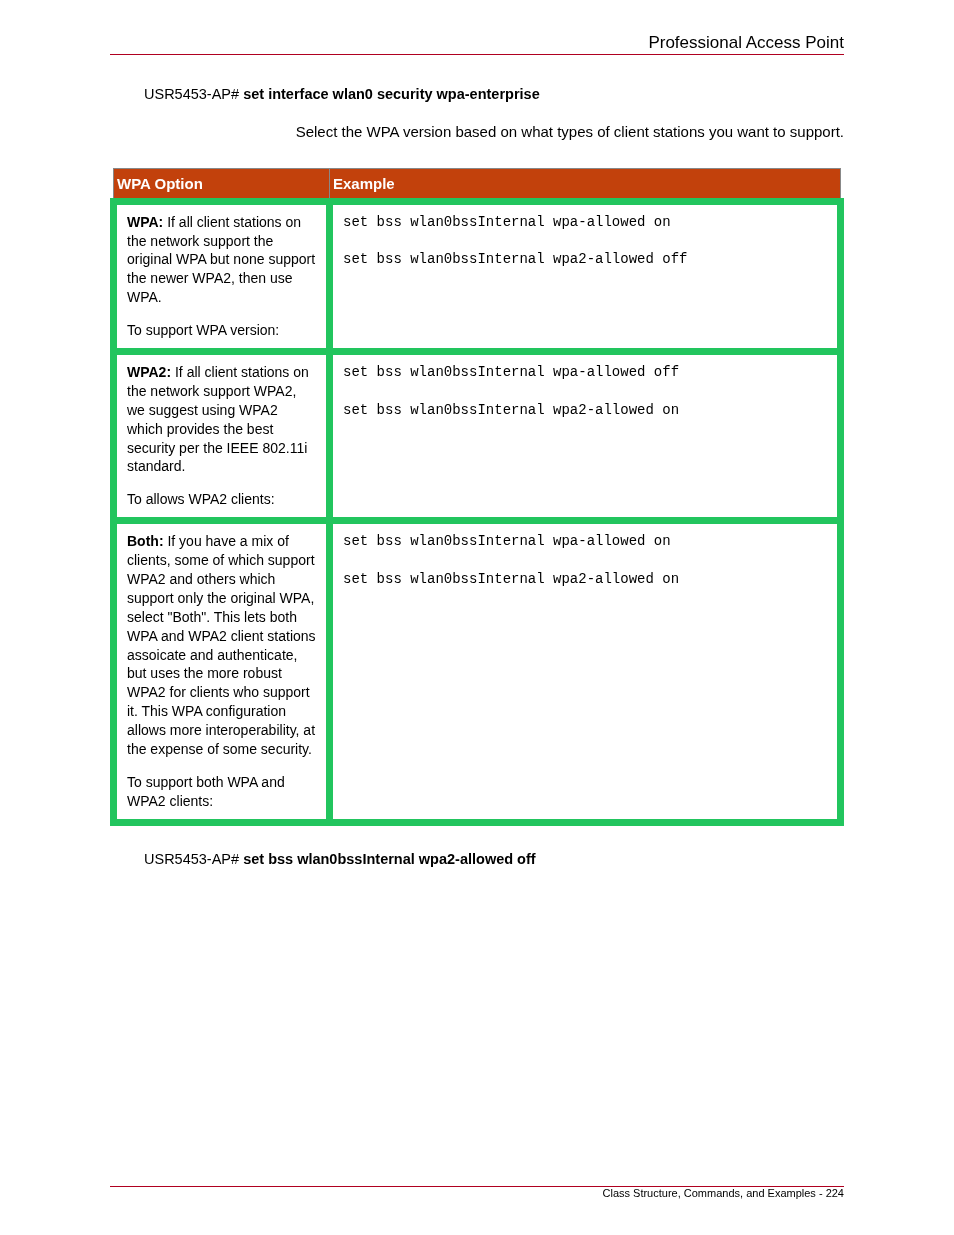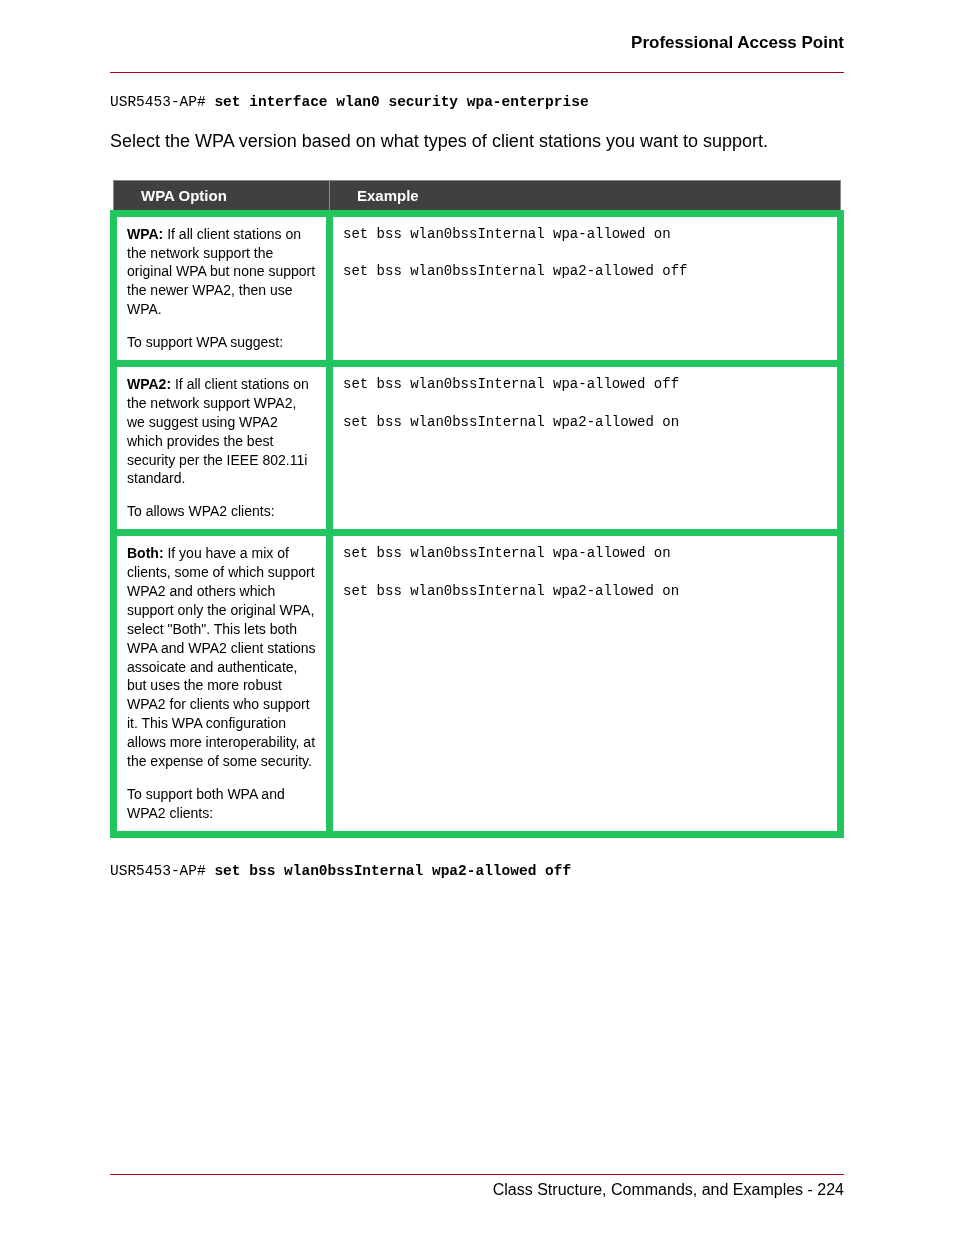--- a/index.html
+++ b/index.html
@@ -11,61 +11,62 @@
       position: relative;
       color: #000;
     }
     .page {
       padding: 32px 110px 0 110px;
     }
     .doc-header {
       text-align: right;
       font-size: 17px;
       border-bottom: 1px solid #b00020;
-      padding-bottom: 18px;
-      margin-bottom: 20px;
-      font-weight: bold;
+      padding-bottom: 0;
+      margin-bottom: 30px;
     }
     .doc-header div { line-height: 1.3; }
     .link {
       color: #0000d0;
       text-decoration: underline;
       font-size: 15px;
       display: block;
       margin-bottom: 22px;
     }
     .step-heading {
       font-weight: bold;
       font-style: italic;
       font-size: 15px;
       margin-bottom: 2px;
     }
     .cmd-block {
-      font-family: Liberation Mono, monospace;
+      font-family: Liberation Sans, sans-serif;
       font-size: 14.5px;
+      margin-left: 34px;
       margin-bottom: 18px;
       line-height: 1.35;
     }
     .cmd-block .bold { font-weight: bold; }
     .intro-para {
-      font-size: 18px;
+      font-size: 15px;
       margin: 16px 0 28px 0;
+      text-align: right;
     }
     table.wpa {
       border-collapse: collapse;
       width: 100%;
       margin-bottom: 24px;
     }
     table.wpa th {
-      background: #404040;
+      background: #c2410c;
       color: #fff;
       text-align: left;
       font-size: 15px;
       font-weight: bold;
-      padding: 6px 27px;
+      padding: 6px 3px;
       border: 1px solid #888;
     }
     table.wpa td {
       border: 7px solid #22c55e;
       padding: 8px 10px;
       font-size: 14px;
       vertical-align: top;
     }
     .col-opt { width: 216px; }
     .opt-text { line-height: 1.35; }
@@ -80,24 +81,23 @@
     .example-cell .exline:last-child { margin-bottom: 0; }
     .after-para {
       font-size: 15px;
       margin-bottom: 20px;
     }
     .footer {
       position: absolute;
       left: 110px;
       right: 110px;
       bottom: 36px;
-      font-size: 16px;
+      font-size: 11px;
       text-align: right;
       border-top: 1px solid #b00020;
-      padding-top: 6px;
     }
   </style>
 </head>
 <body>
 
 <div class="page">
 
   <div class="doc-header">
     <div>Professional Access Point</div>
   </div>
@@ -117,21 +117,21 @@
         <th>Example</th>
       </tr>
     </thead>
     <tbody>
       <tr>
         <td class="col-opt">
           <div class="opt-text">
             <span class="lead">WPA:</span><span> If all client stations on the network support the original WPA but none support the newer WPA2, then use WPA.</span>
           </div>
           <div class="opt-gap"></div>
-          <div class="opt-text">To support WPA suggest:</div>
+          <div class="opt-text">To support WPA version:</div>
         </td>
         <td class="example-cell">
           <div class="exline">set bss wlan0bssInternal wpa-allowed on</div>
           <div class="exline">set bss wlan0bssInternal wpa2-allowed off</div>
         </td>
       </tr>
       <tr>
         <td class="col-opt">
           <div class="opt-text">
             <span class="lead">WPA2:</span><span> If all client stations on the network support WPA2, we suggest using WPA2 which provides the best security per the IEEE 802.11i standard.</span>

